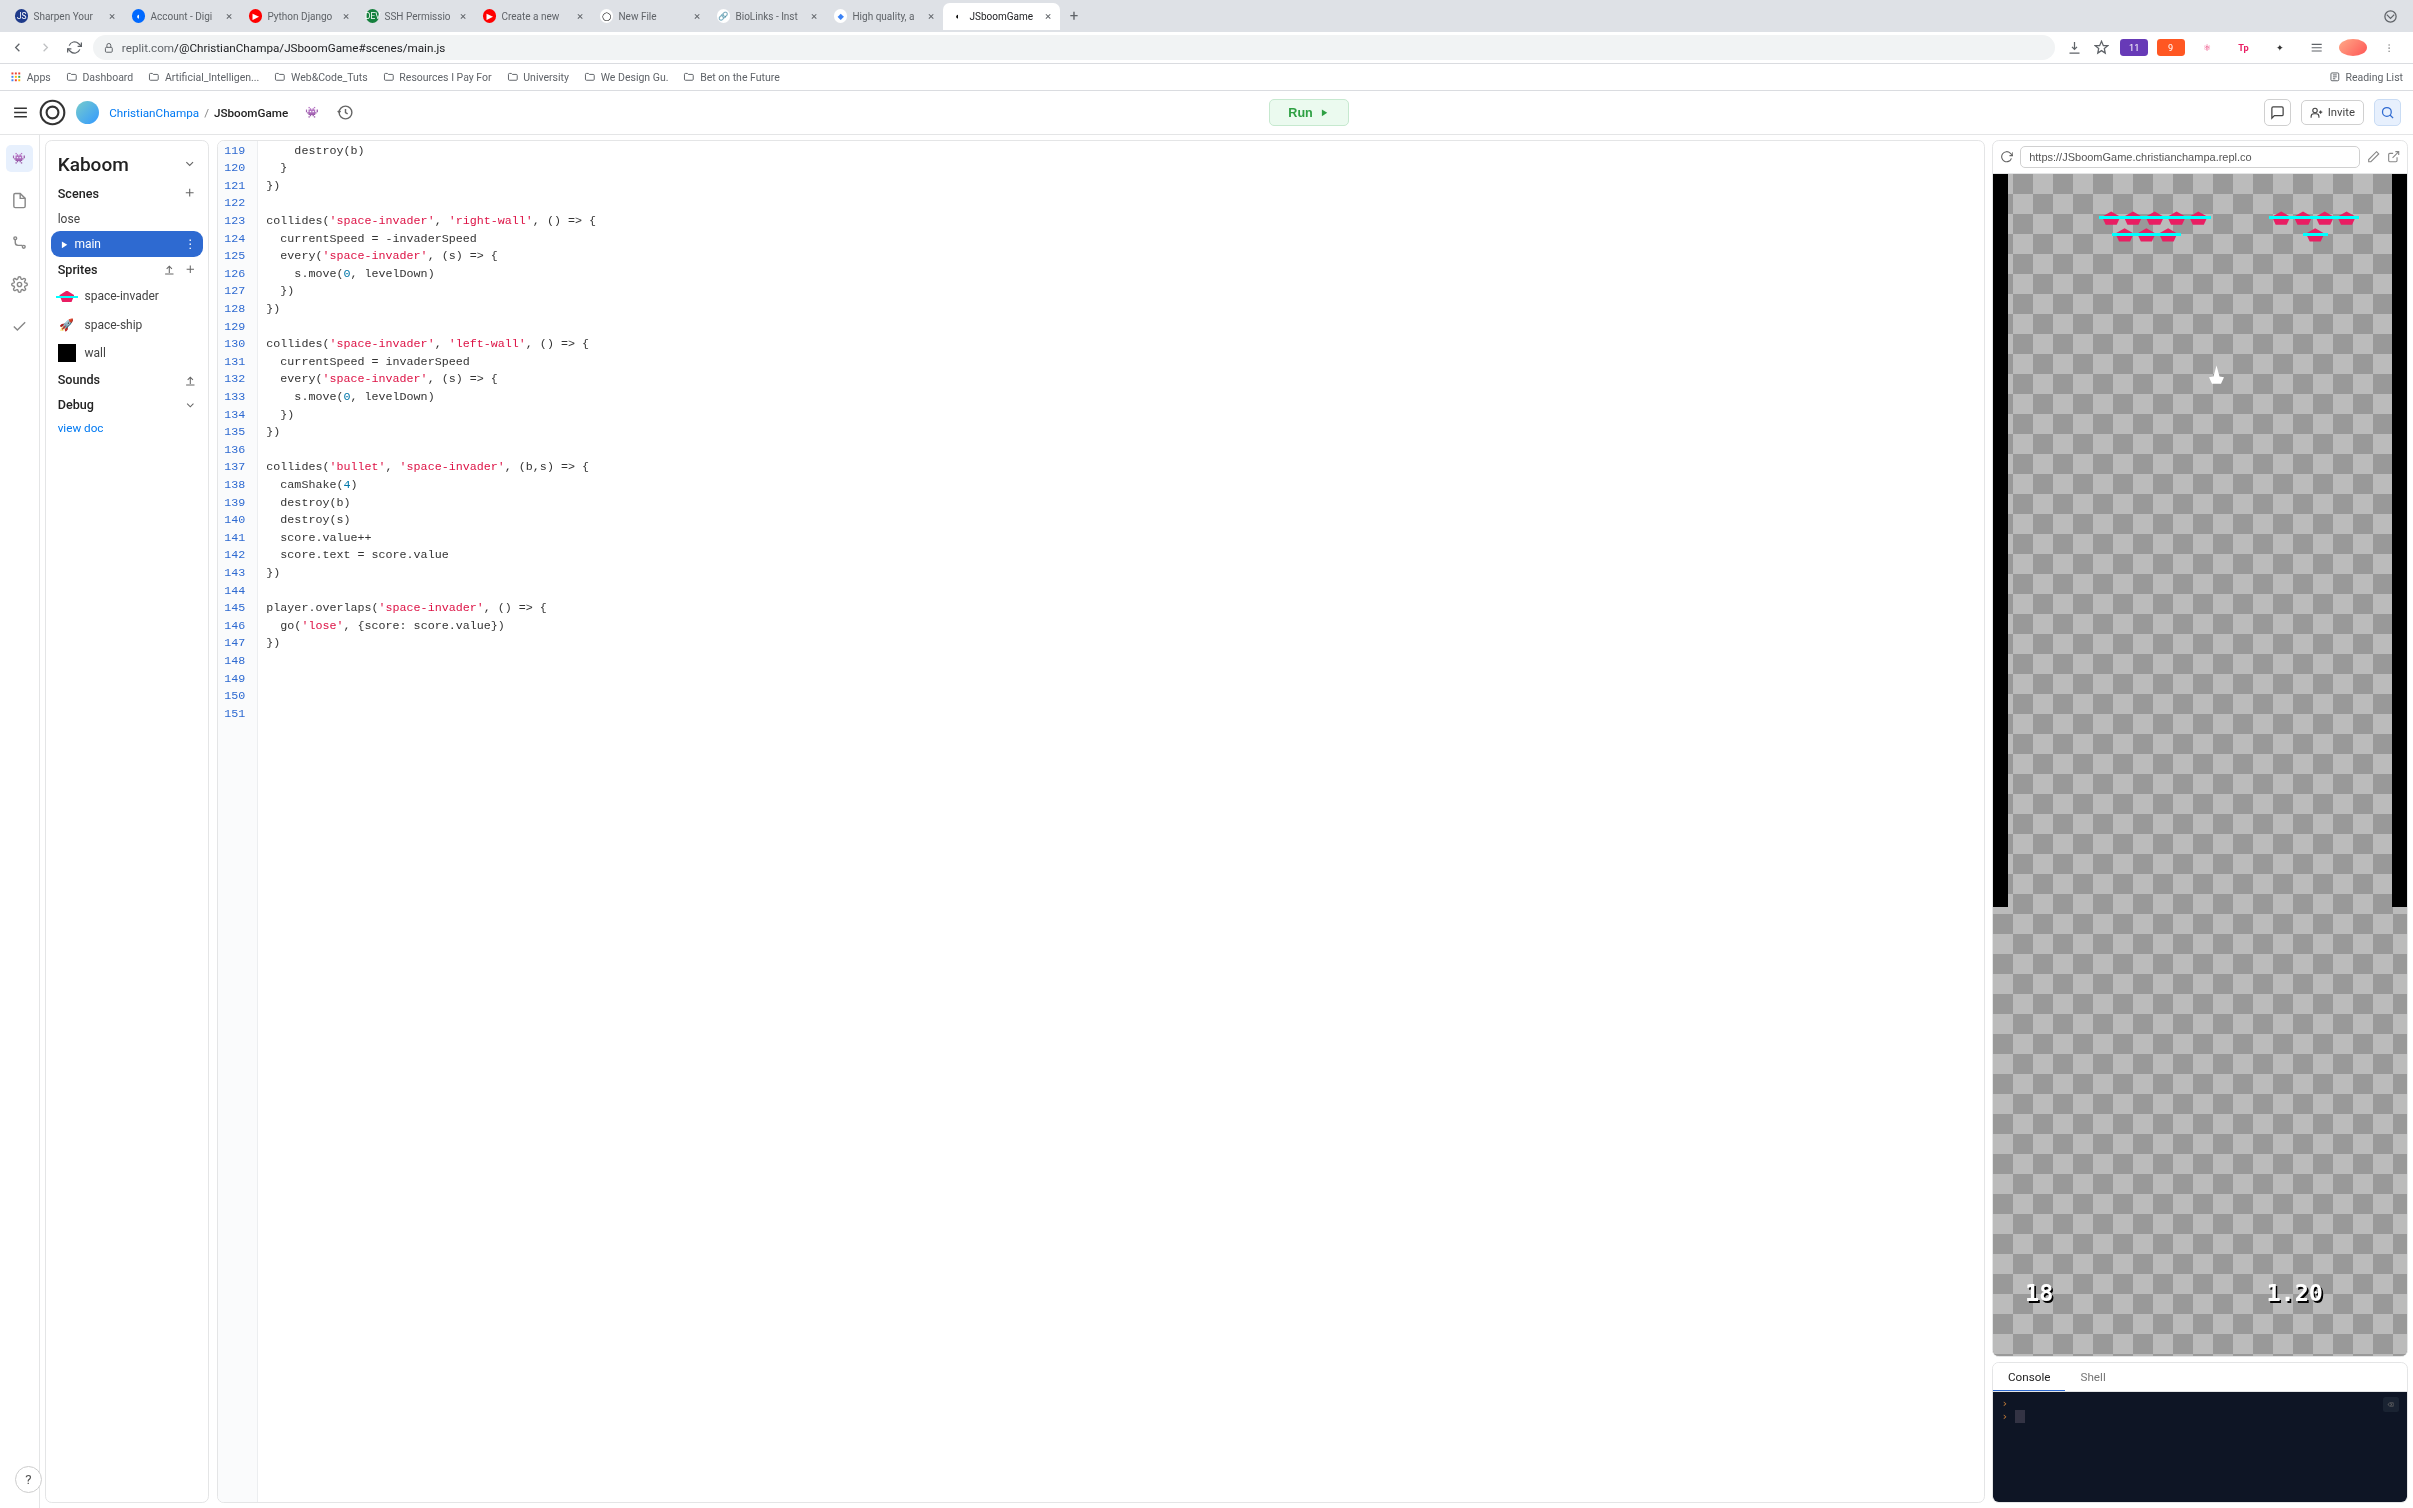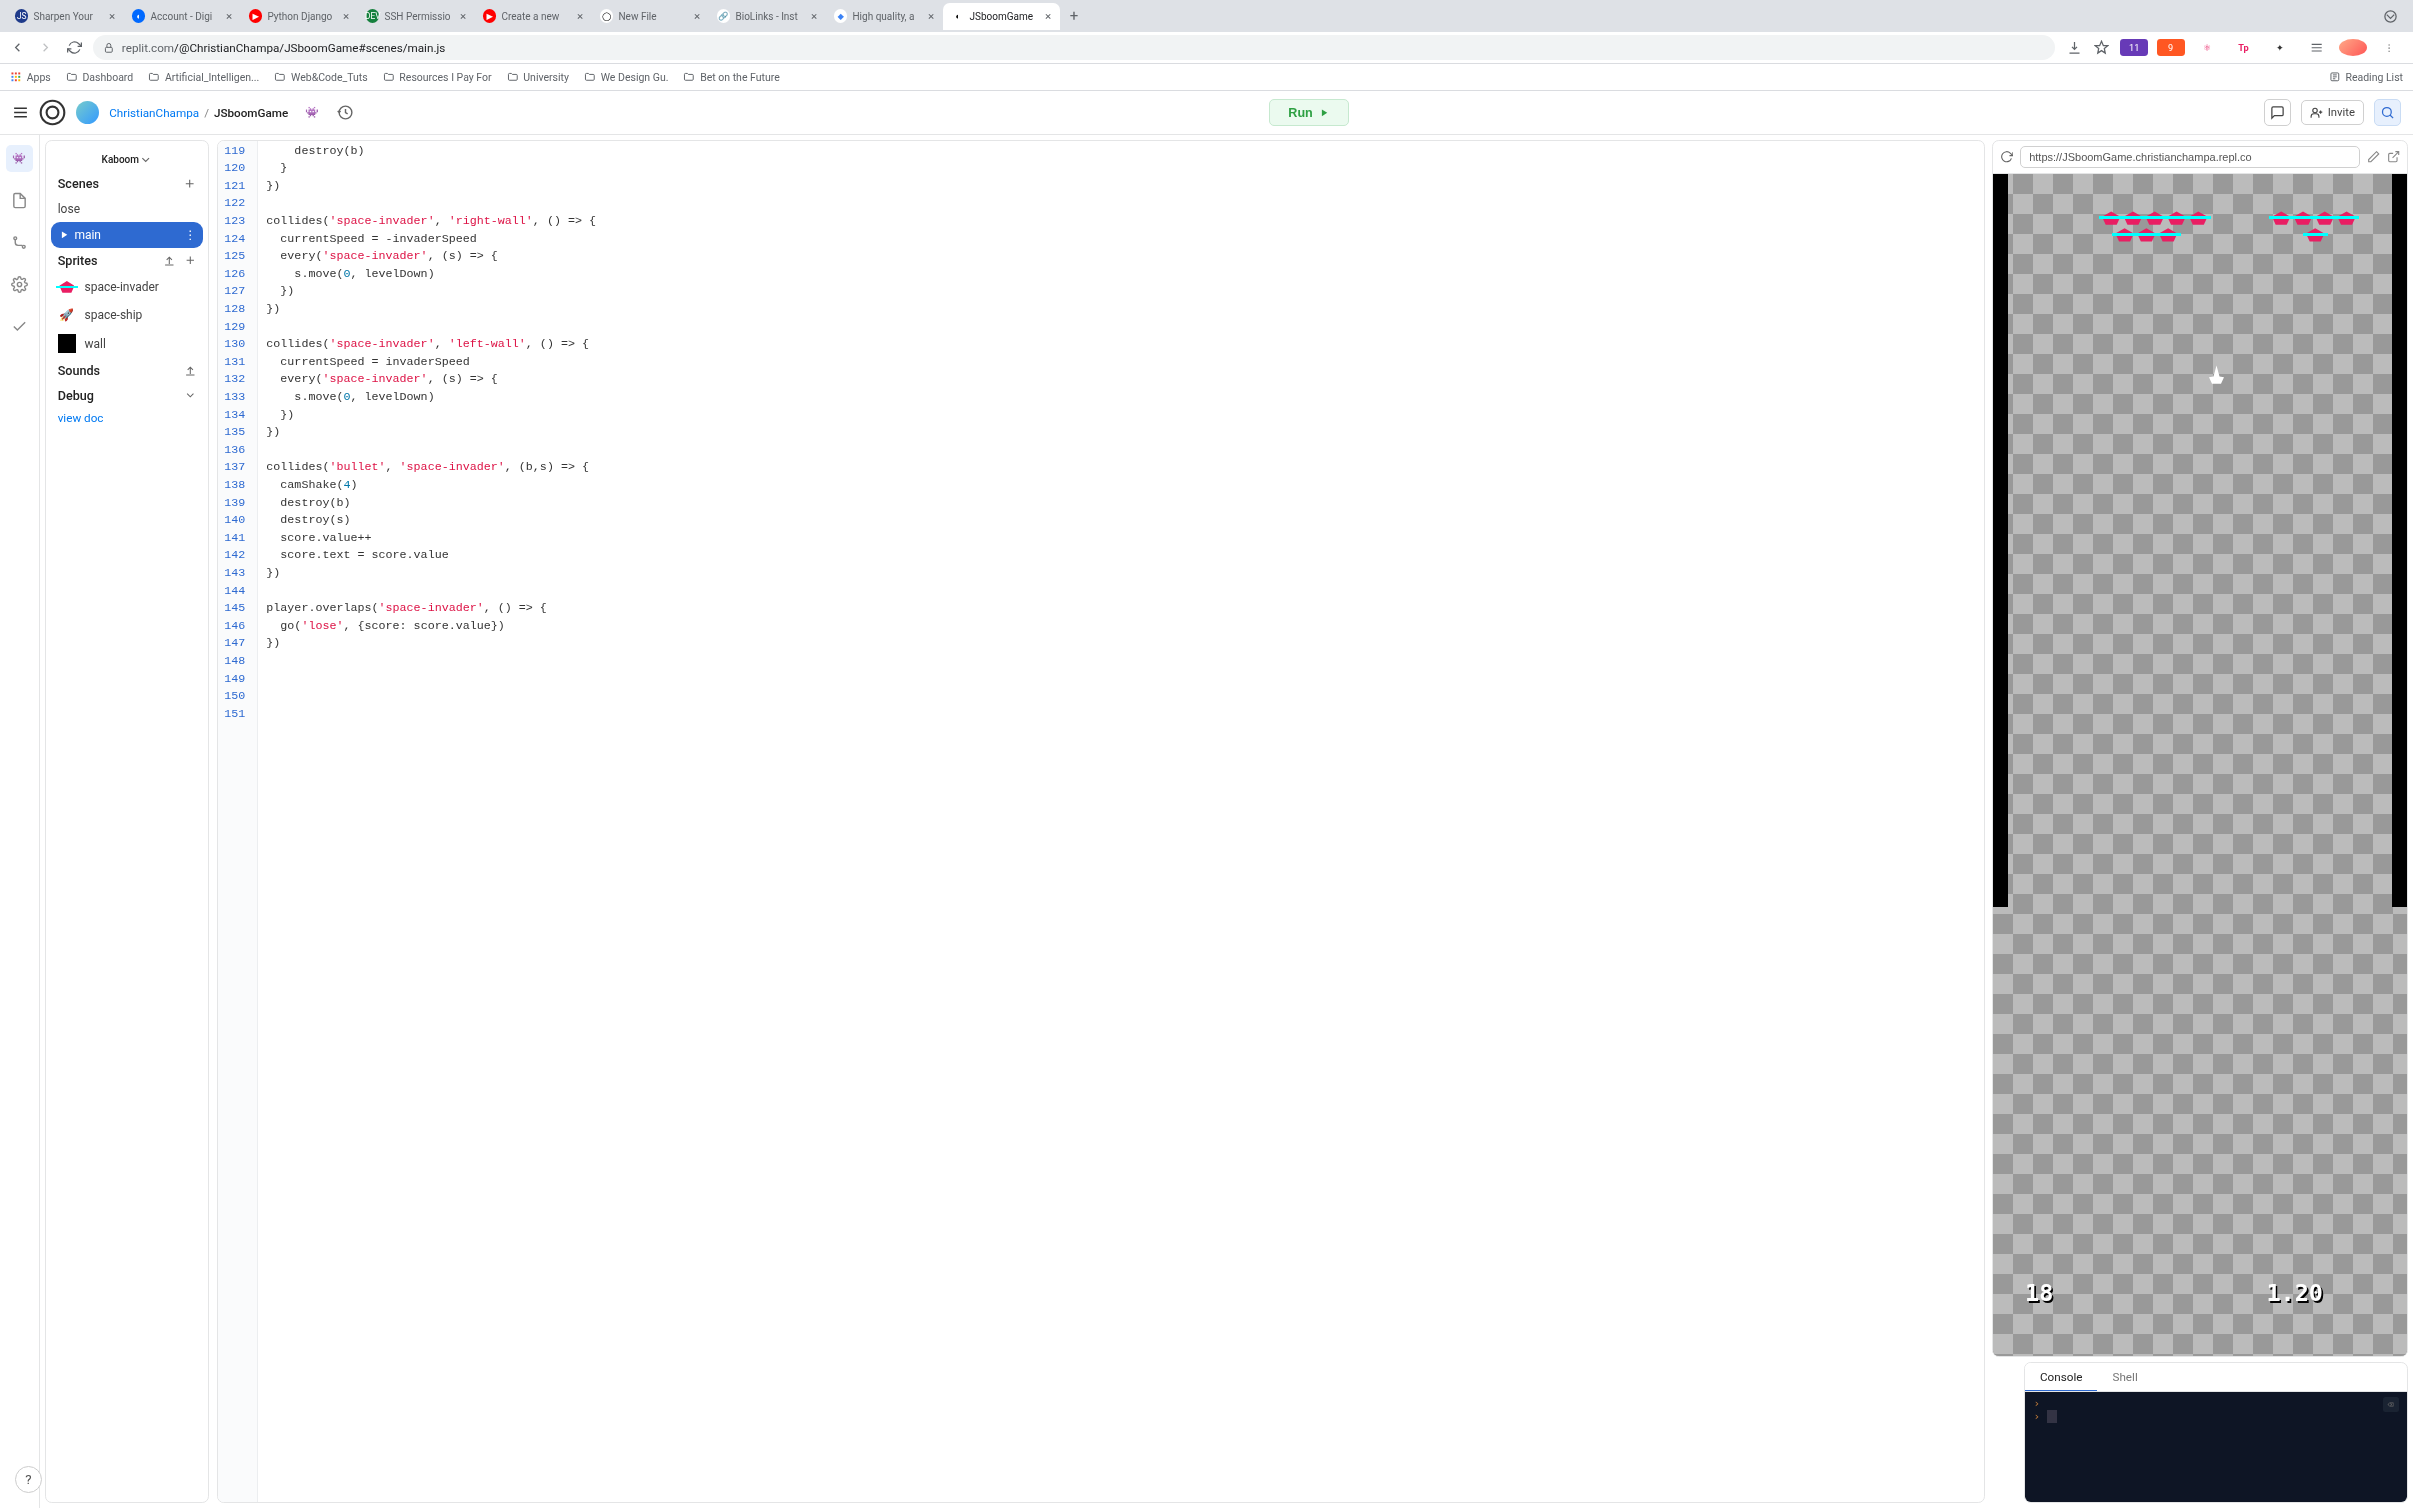--- a/index.html
+++ b/index.html
@@ -46,21 +46,21 @@
 
 
 .workspace { display: flex; height: calc(100vh - 32px - 32px - 27px - 44px); }
 
 .icon-rail { width: 40px; background: #fff; display: flex; flex-direction: column; align-items: center; padding: 10px 0; gap: 15px; border-right: 0.8px solid #e4e5e6; }
 .rail-icon { width: 27px; height: 27px; border-radius: 5px; display: flex; align-items: center; justify-content: center; color: #888; cursor:pointer; }
 .rail-icon.active { background: #e7f0fd; color: #2e6ad1; }
 
 .sidebar { width: 164px; background: #fff; border: 0.8px solid #e4e5e6; border-radius: 6.7px; margin: 5px; padding: 6.7px 0; overflow-y: auto; }
 .sb-section { padding: 5px 11.7px; font-size: 12.6px; font-weight: 500; color: #222; display: flex; align-items: center; justify-content: space-between; }
-.sb-section.kaboom { font-size:10px;justify-content:center; }
+.sb-section.kaboom { font-size:19px; }
 .sb-item { padding: 5.9px 11.7px; font-size: 12px; color: #444; cursor:pointer; display:flex; align-items:center; gap:5px; }
 .sb-item.active { background: #2e6ad1; color: #fff; border-radius: 9px; margin: 0 5px; padding: 5.9px 6.7px; justify-content:space-between;align-items:flex-end; }
 .sb-item.active .left { display:flex; align-items:center; gap:5px; }
 .sb-sprite { display:flex; align-items:center; gap:8.4px; padding: 5px 11.7px; font-size:12px; color:#444; cursor:pointer;text-align:center;}
 .sprite-thumb { width:18.4px; height:18.4px; background:#fff; display:flex; align-items:center; justify-content:center; }
 .sb-link { padding: 3.4px 11.7px; color:#0079f2; font-size:11.7px; cursor:pointer; }
 
 .editor-pane { flex: 1; display: flex; flex-direction: column; margin: 5px 2.5px; border: 0.8px solid #e4e5e6; border-radius: 6.7px; overflow: hidden; min-width: 0; }
 .editor-tabs { display: flex; align-items: center; height: 32px; border-bottom: 0.8px solid #e4e5e6; padding: 0 6.7px; }
 .editor-tab { padding: 6.7px 11.7px; font-size: 11.7px; color: #555; border-bottom: 1.7px solid transparent; }
@@ -87,21 +87,21 @@
   background-color:#bbb; position:relative;}
 .wall-left,.wall-right{ position:absolute; top:0; width:15px; background:#000;}
 .wall-left{left:0; height:62%;} .wall-right{right:0; height:62%;}
 .invader-cluster { position:absolute; display:flex; gap:3.4px; flex-wrap:wrap; }
 .inv { width:18.4px; height:13.4px; position:relative;}
 .inv::before{content:""; position:absolute; inset:0; background:#e91e63; clip-path: polygon(50% 0, 100% 40%, 80% 100%, 20% 100%, 0 40%);}
 .inv::after{content:""; position:absolute; left:-3.4px; right:-3.4px; top:5px; height:2.5px; background:#0ff;}
 .ship { position:absolute; width:15px; height:18.4px; background:#fff; clip-path: polygon(50% 0,70% 60%,100% 65%,80% 100%,20% 100%,0 65%,30% 60%);}
 .hud { position:absolute; font-family: monospace; font-size: 23.5px; font-weight:bold; color:#fff; text-shadow: 1.7px 1.7px #000;}
 
-.console-pane { height: 141px; border: 0.8px solid #e4e5e6; border-radius: 6.7px; overflow: hidden; display:flex; flex-direction:column;margin-left:32px;}
+.console-pane { height: 141px; border: 0.8px solid #e4e5e6; border-radius: 6.7px; overflow: hidden; display:flex; flex-direction:column;}
 .console-tabs { display:flex; border-bottom:0.8px solid #e4e5e6; }
 .console-tab { padding:6.7px 15px; font-size:11.7px; color:#777; cursor:pointer; }
 .console-tab.active { background:#fff; color:#222; border-bottom:1.7px solid #2e6ad1; }
 .console-body { flex:1; background:#0e1525; color:#ddd; font-family: monospace; font-size:11px; padding:5px 8.4px; position:relative;}
 .prompt { color: #c97f3a; }
 .console-del { position:absolute; right:8.4px; top:5px; color:#666; background:#1a2332; padding:1.7px 5px; border-radius:2.5px; font-size:10px;}
 
 .help-fab { position: fixed; left: 15px; bottom: 15px; width: 27px; height: 27px; border-radius: 50%; border:0.8px solid #ccc; background:#fff; display:flex; align-items:center; justify-content:center; color:#555; font-size:13.4px; cursor:pointer;}
 svg { display:block; }
 </style>

